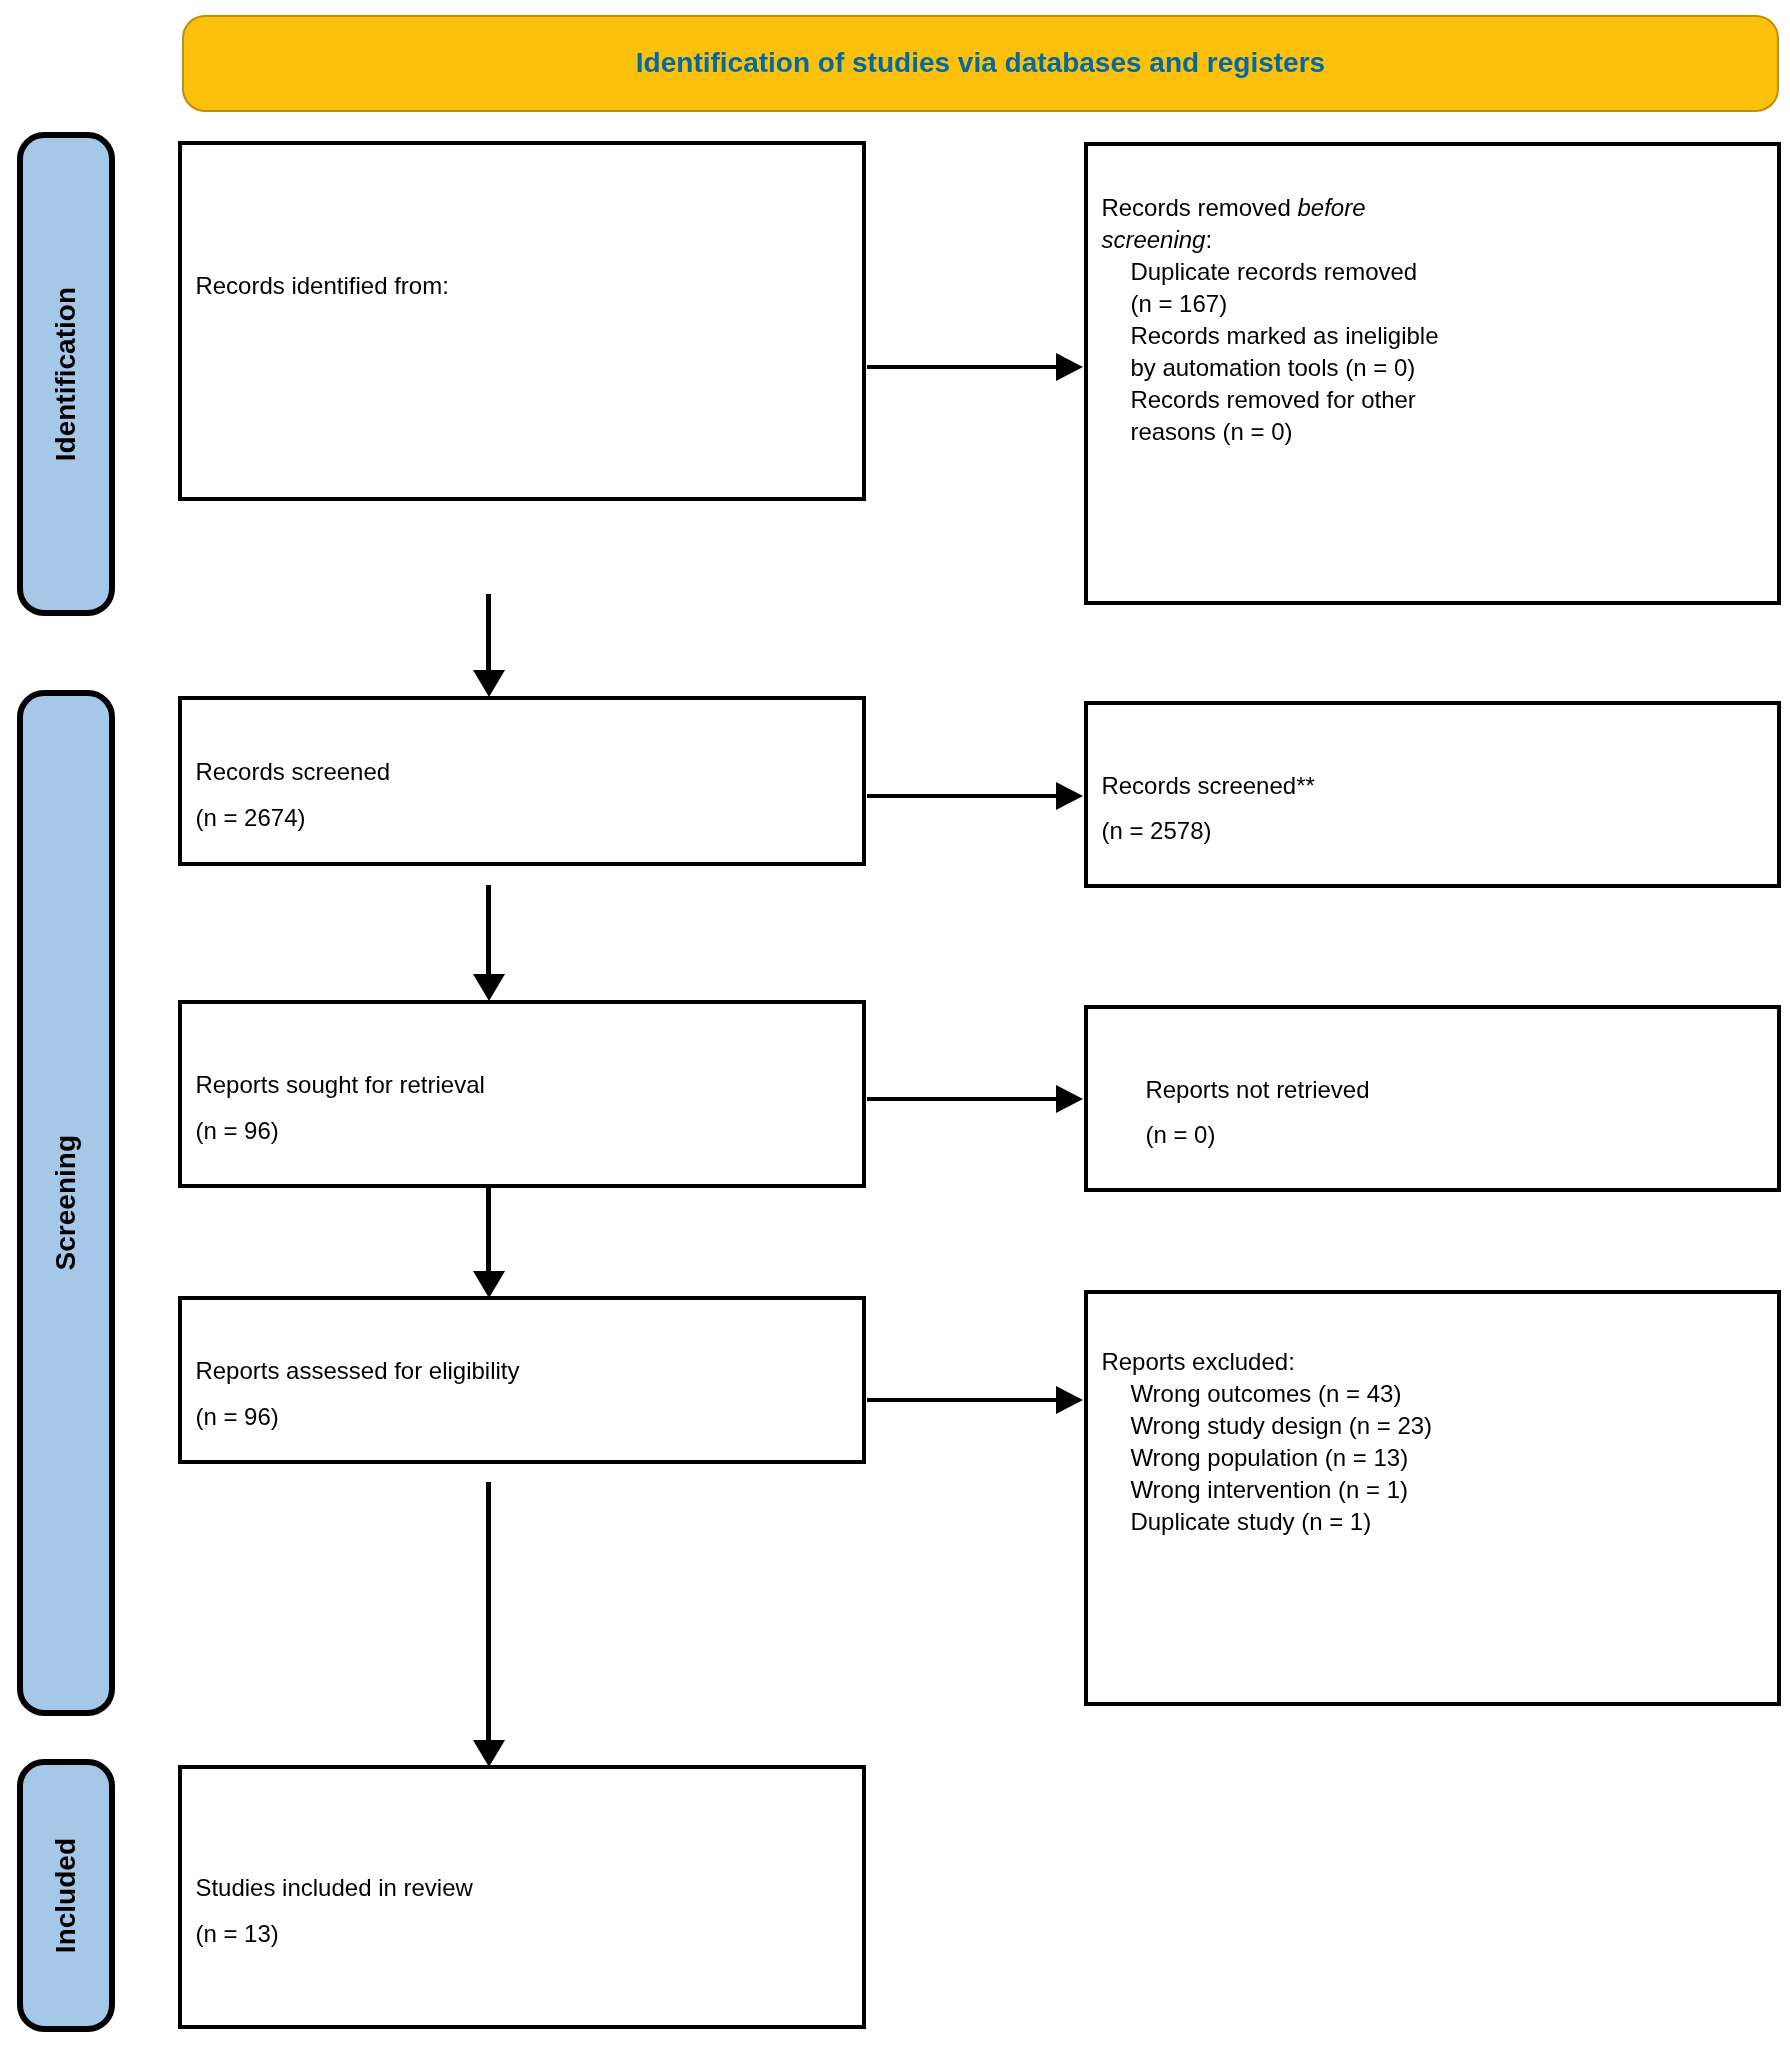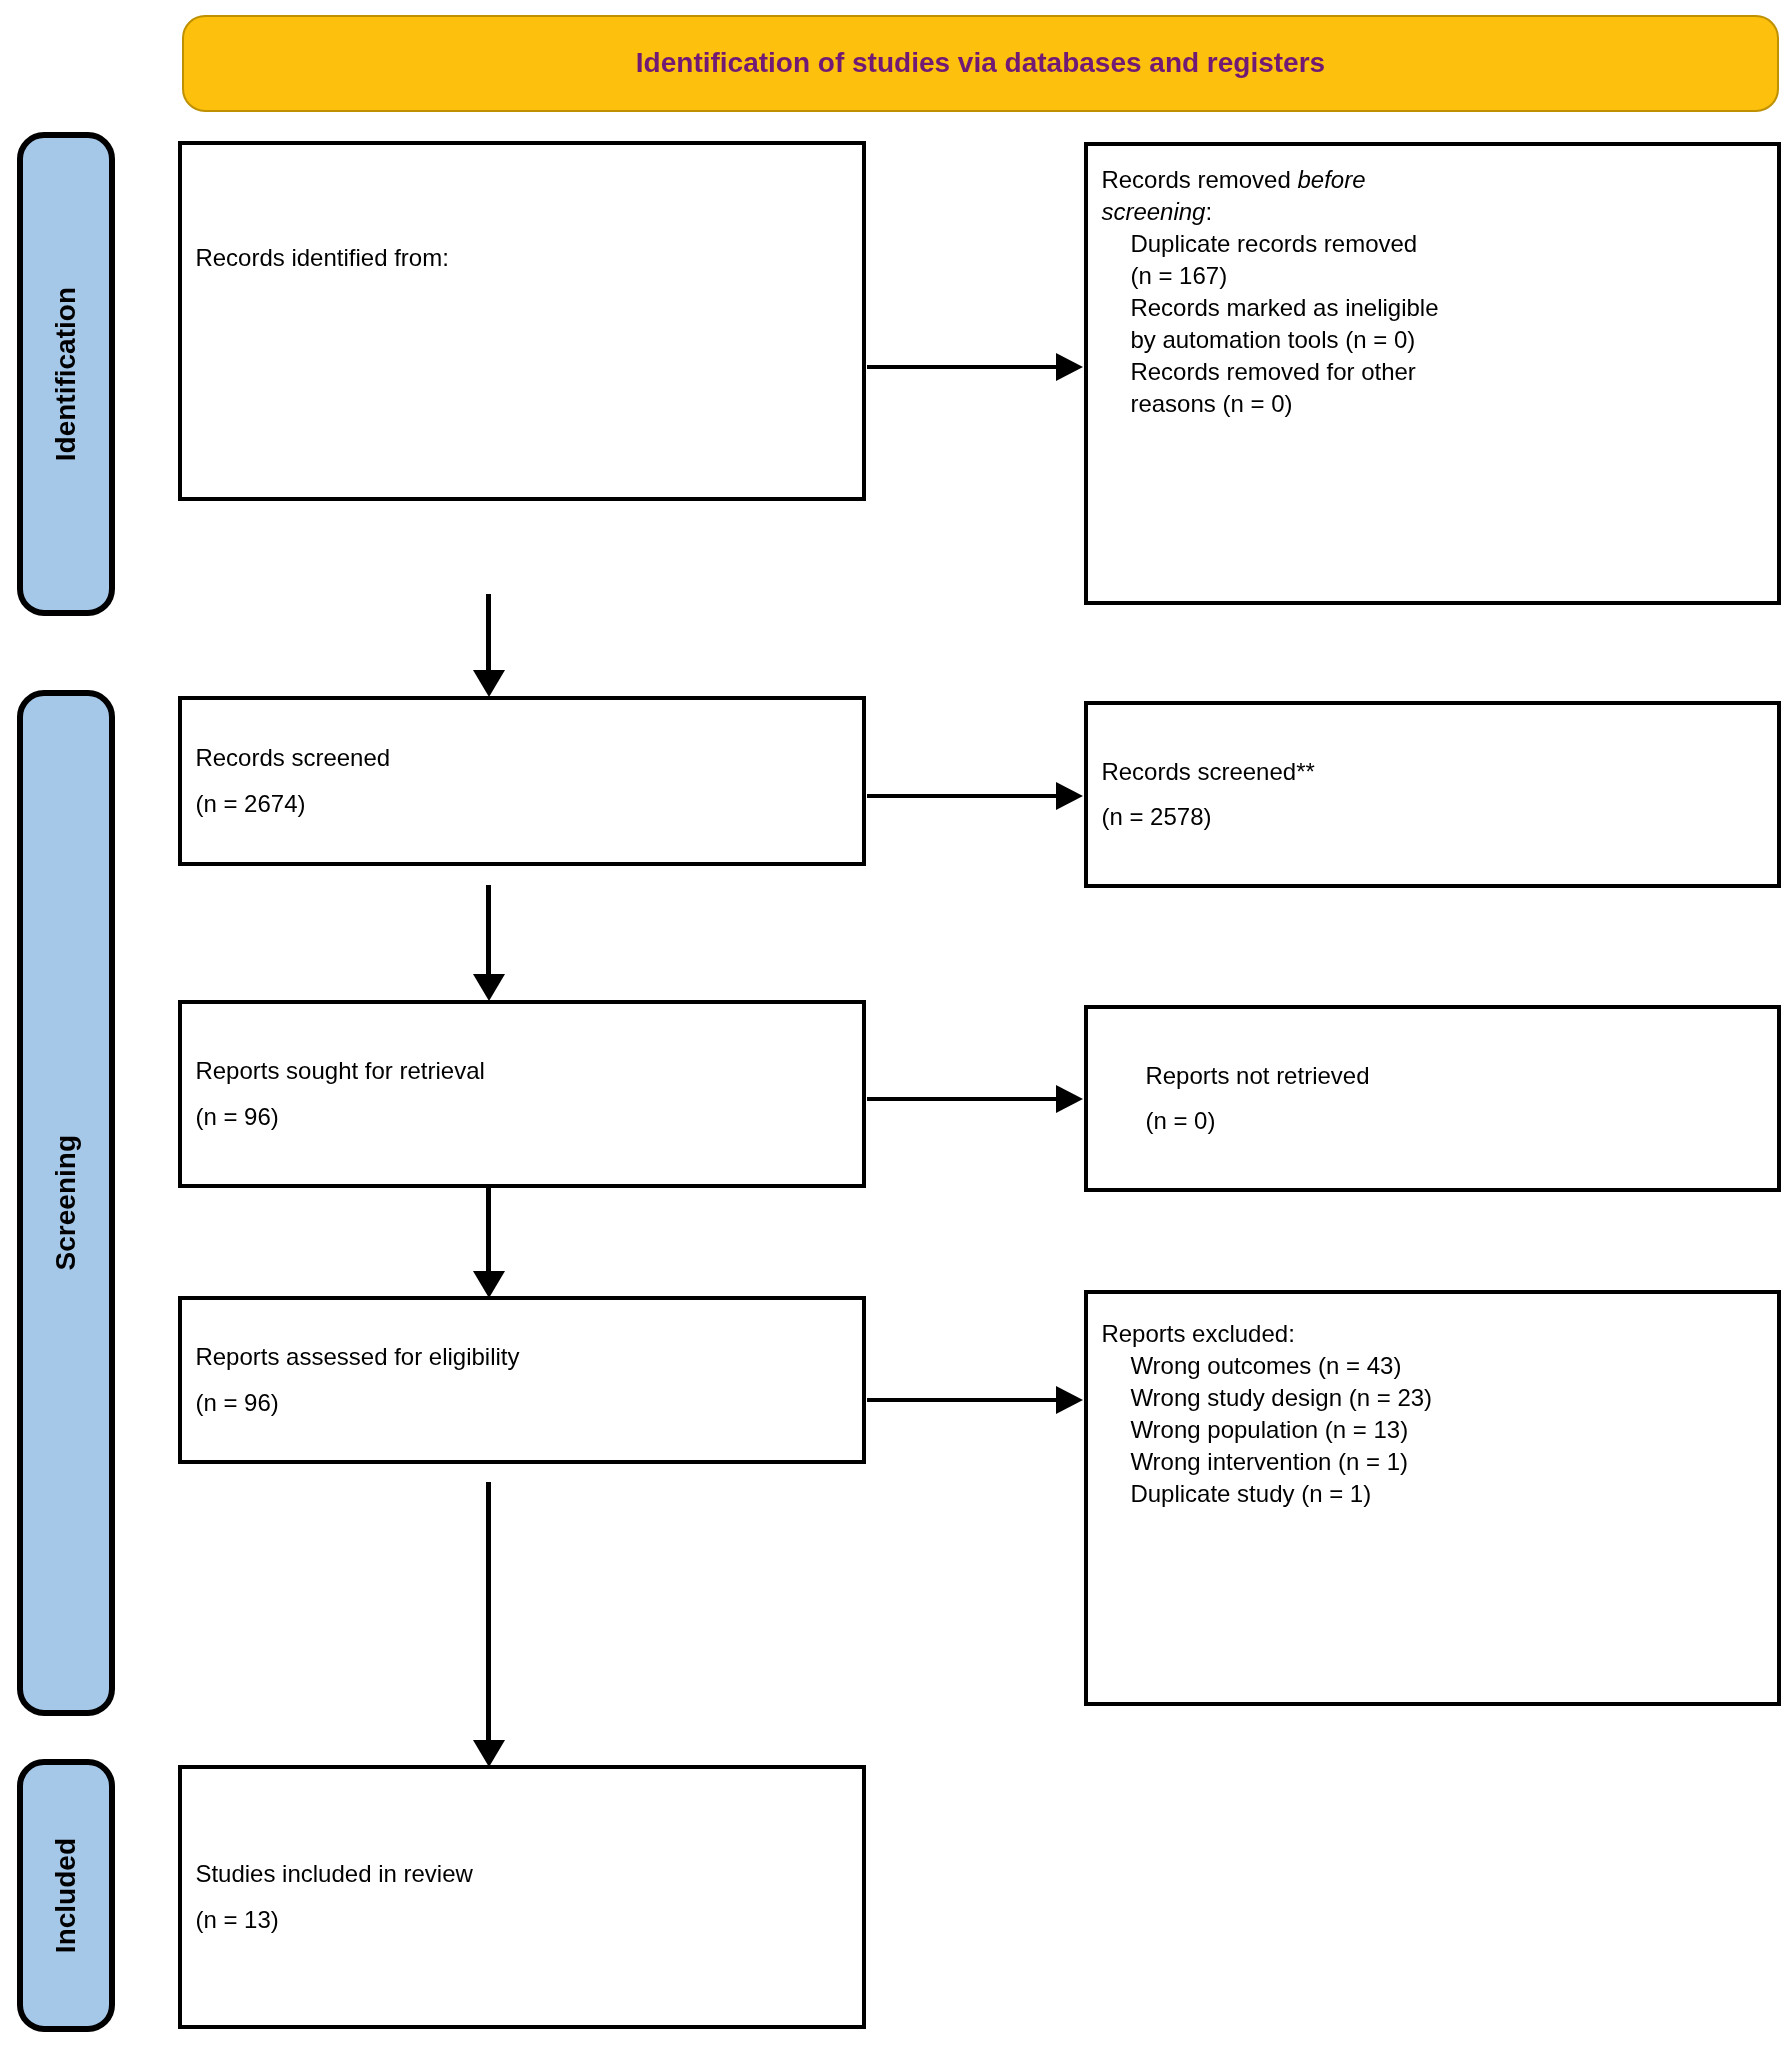--- a/index.html
+++ b/index.html
@@ -7,21 +7,21 @@
     position:relative; width:1791px; height:2056px; background:#ffffff;
     font-family:"Liberation Sans", sans-serif; color:#000;
   }
 
   
   #banner {
     position:absolute; left:182px; top:14.6px; width:1597px; height:97px;
     background:#FCC00D; border:2.4px solid #BF9000; border-radius:23px;
     box-sizing:border-box; display:flex; align-items:center; justify-content:center;
   }
-  #banner span { font-size:28px; font-weight:bold; color:#701a75; }
+  #banner span { font-size:28px; font-weight:bold; color:#0369a1; }
 
   
   .stage {
     position:absolute; left:17px; width:98px;
     background:#A5C8E9; border:6px solid #000; border-radius:27px;
     box-sizing:border-box; display:flex; align-items:center; justify-content:center;
   }
   #stage-identification { top:132px; height:484px; }
   #stage-screening      { top:690px; height:1026px; }
   #stage-included       { top:1759px; height:273px; }
@@ -43,21 +43,21 @@
   #box-included        { top:1765px; height:264px; }
   #box-removed         { top:142px;  height:463px; }
   #box-excluded        { top:701px; height:187px; }
   #box-notretrieved    { top:1005px; height:187px;padding-left:44px; }
   #box-reportsexcluded { top:1290px; height:416px; }
 
   .box.vcenter { display:flex; align-items:center; }
   .box-inner {
     width:100%; box-sizing:border-box;
     padding-left:13.4px; padding-right:9.7px;
-    font-size:24px; line-height:32px;
+    font-size:24px; line-height:32px;margin-top:28px;
   }
   .pad-170 { padding-top:97px; }
   .pad-30  { padding-top:18px; }
   .pad-40  { padding-top:24px; }
   .indent1 { padding-left:29px; }
   .gap     { margin-bottom:13.4px; }
   .italic  { font-style:italic; }
 
   
   .varrow { position:absolute; width:33px; }

